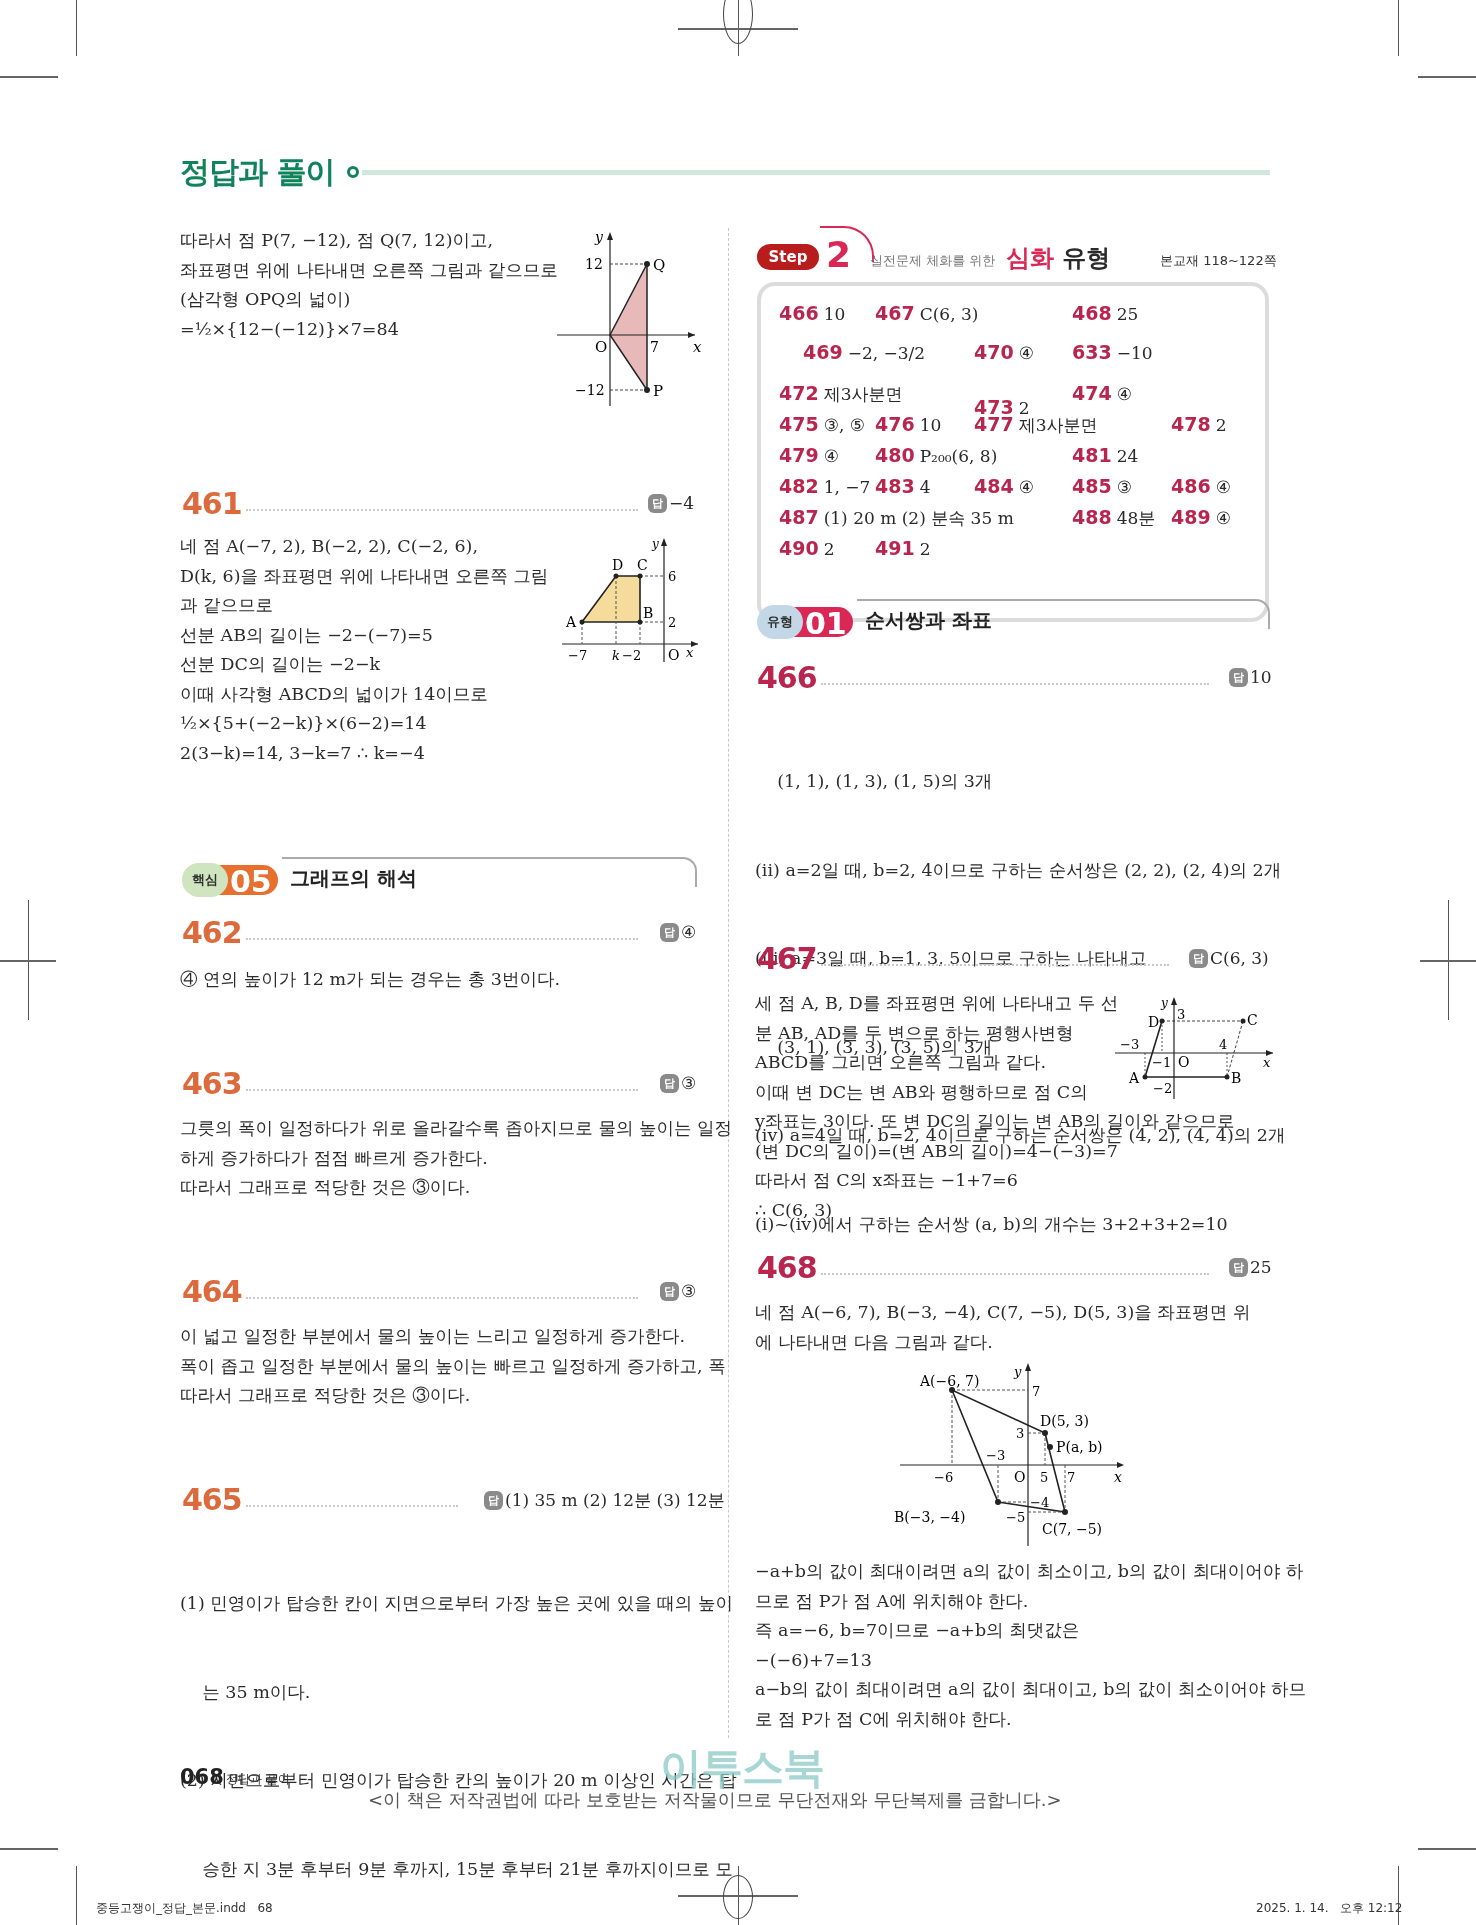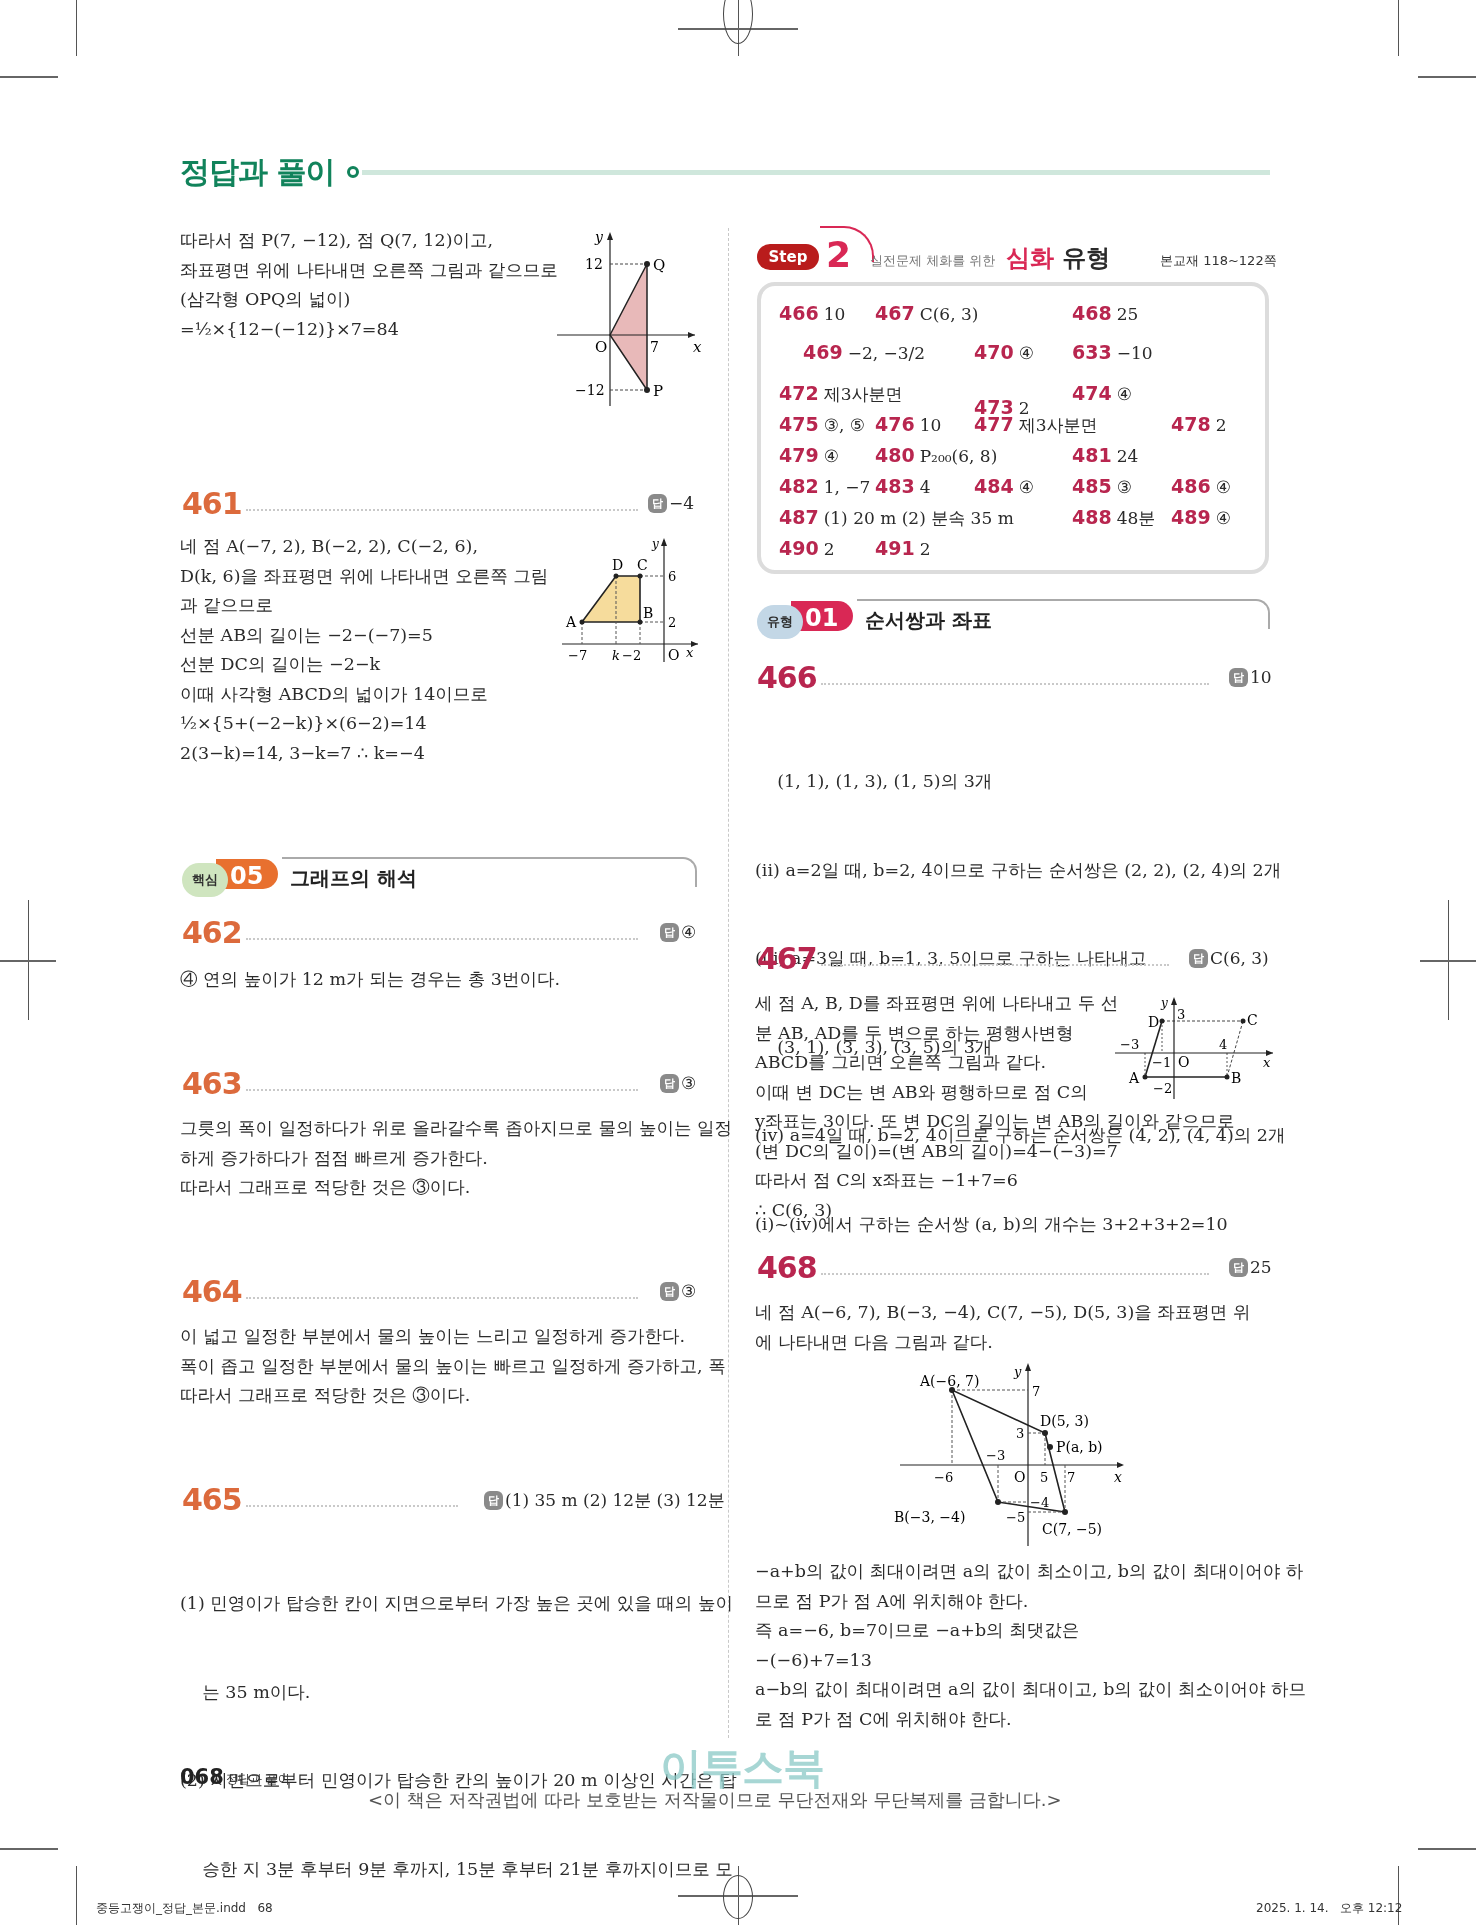--- a/index.html
+++ b/index.html
@@ -25,34 +25,34 @@
   .prob-num { position: absolute; left: 0; top: 0; font-family: "DejaVu Sans", sans-serif; font-weight: bold; font-size: 30px; letter-spacing: -1px; }
   .prob-num.orange { color: #dc6a3c; }
   .prob-num.crimson { color: #b8264f; }
   .prob-dots { position: absolute; top: 23px; border-top: 2px dotted #c9c9c9; height: 0; }
   .ans { position: absolute; top: 7px; font-size: 17px; white-space: nowrap; display: flex; align-items: center; gap: 2px; }
   .ans-badge { display: inline-block; width: 19px; height: 19px; border-radius: 6px; background: #8a8a8a; color: #fff; font-size: 11px; line-height: 19px; text-align: center; font-family: "DejaVu Sans", sans-serif; font-weight: bold; }
 
   
   .sec { position: absolute; height: 46px; }
   .sec-tag { position: absolute; left: 0; top: 6px; width: 46px; height: 34px; border-radius: 17px; font-family: "DejaVu Sans", sans-serif; font-weight: bold; font-size: 13px; line-height: 34px; text-align: center; color: #2f2f2f; z-index: 2; }
-  .sec-num { position: absolute; left: 34px; top: 2px; width: 62px; height: 30px; border-radius: 0 17px 17px 0; color: #fff; font-family: "DejaVu Sans", sans-serif; font-weight: bold; font-size: 24px; line-height: 34px; padding-left: 14px; }
+  .sec-num { position: absolute; left: 34px; top: 8px; width: 62px; height: 30px; border-radius: 0 17px 17px 0; color: #fff; font-family: "DejaVu Sans", sans-serif; font-weight: bold; font-size: 30px; line-height: 34px; padding-left: 14px; }
   .sec-title { position: absolute; left: 108px; top: 8px; font-family: "DejaVu Sans", sans-serif; font-weight: bold; font-size: 20px; color: #222; white-space: nowrap; }
   .sec-frame { position: absolute; top: 0; height: 30px; border-top: 2px solid #aaa; border-right: 2px solid #aaa; border-top-right-radius: 14px; }
 
   
   .step-pill { position: absolute; left: 757px; top: 244px; width: 62px; height: 26px; border-radius: 13px; background: #b91c1c; color: #fff; font-family: "DejaVu Sans", sans-serif; font-weight: bold; font-size: 15px; line-height: 26px; text-align: center; }
   .step-two { position: absolute; left: 826px; top: 234px; font-family: "DejaVu Sans", sans-serif; font-weight: bold; font-size: 36px; color: #d92855; }
   .step-arc { position: absolute; left: 820px; top: 226px; width: 54px; height: 36px; border: 2px solid #d92855; border-bottom: none; border-left: none; border-radius: 0 30px 0 0; }
   .step-sub { position: absolute; left: 870px; top: 252px; font-family: "DejaVu Sans", sans-serif; font-size: 13px; color: #777; white-space: nowrap; }
   .step-title { position: absolute; left: 1006px; top: 242px; font-family: "DejaVu Sans", sans-serif; font-weight: bold; font-size: 24px; white-space: nowrap; }
   .step-title .hot { color: #d92855; }
   .step-ref { position: absolute; left: 1160px; top: 252px; font-family: "DejaVu Sans", sans-serif; font-size: 13px; color: #333; white-space: nowrap; }
 
-  .ans-box { position: absolute; left: 757px; top: 282px; width: 512px; height: 292px; border: 4px solid #dcdcdc; border-radius: 18px; background: #fff; }
+  .ans-box { position: absolute; left: 757px; top: 282px; width: 512px; height: 340px; border: 4px solid #dcdcdc; border-radius: 18px; background: #fff; }
   .ab-row { position: absolute; left: 0; height: 30px; width: 100%; }
   .ab-item { position: absolute; top: 0; white-space: nowrap; font-size: 17px; }
   .ab-num { font-family: "DejaVu Sans", sans-serif; font-weight: bold; color: #b8264f; font-size: 19px; margin-right: 5px; }
 
   .footer-num { position: absolute; left: 180px; top: 1765px; font-family: "DejaVu Sans", sans-serif; font-weight: bold; font-size: 21px; color: #222; }
   .footer-lbl { position: absolute; left: 226px; top: 1771px; font-family: "DejaVu Sans", sans-serif; font-size: 12px; color: #333; }
   .watermark { position: absolute; left: 660px; top: 1740px; font-family: "DejaVu Sans", sans-serif; font-weight: bold; font-size: 42px; color: #8ac9c6; opacity: 0.75; letter-spacing: -1px; }
   .copyright { position: absolute; left: 368px; top: 1788px; font-family: "DejaVu Sans", sans-serif; font-size: 18px; color: #555; white-space: nowrap; }
   .slug-l { position: absolute; left: 96px; top: 1900px; font-family: "DejaVu Sans", sans-serif; font-size: 12px; color: #333; }
   .slug-r { position: absolute; left: 1256px; top: 1900px; font-family: "DejaVu Sans", sans-serif; font-size: 12px; color: #333; }

